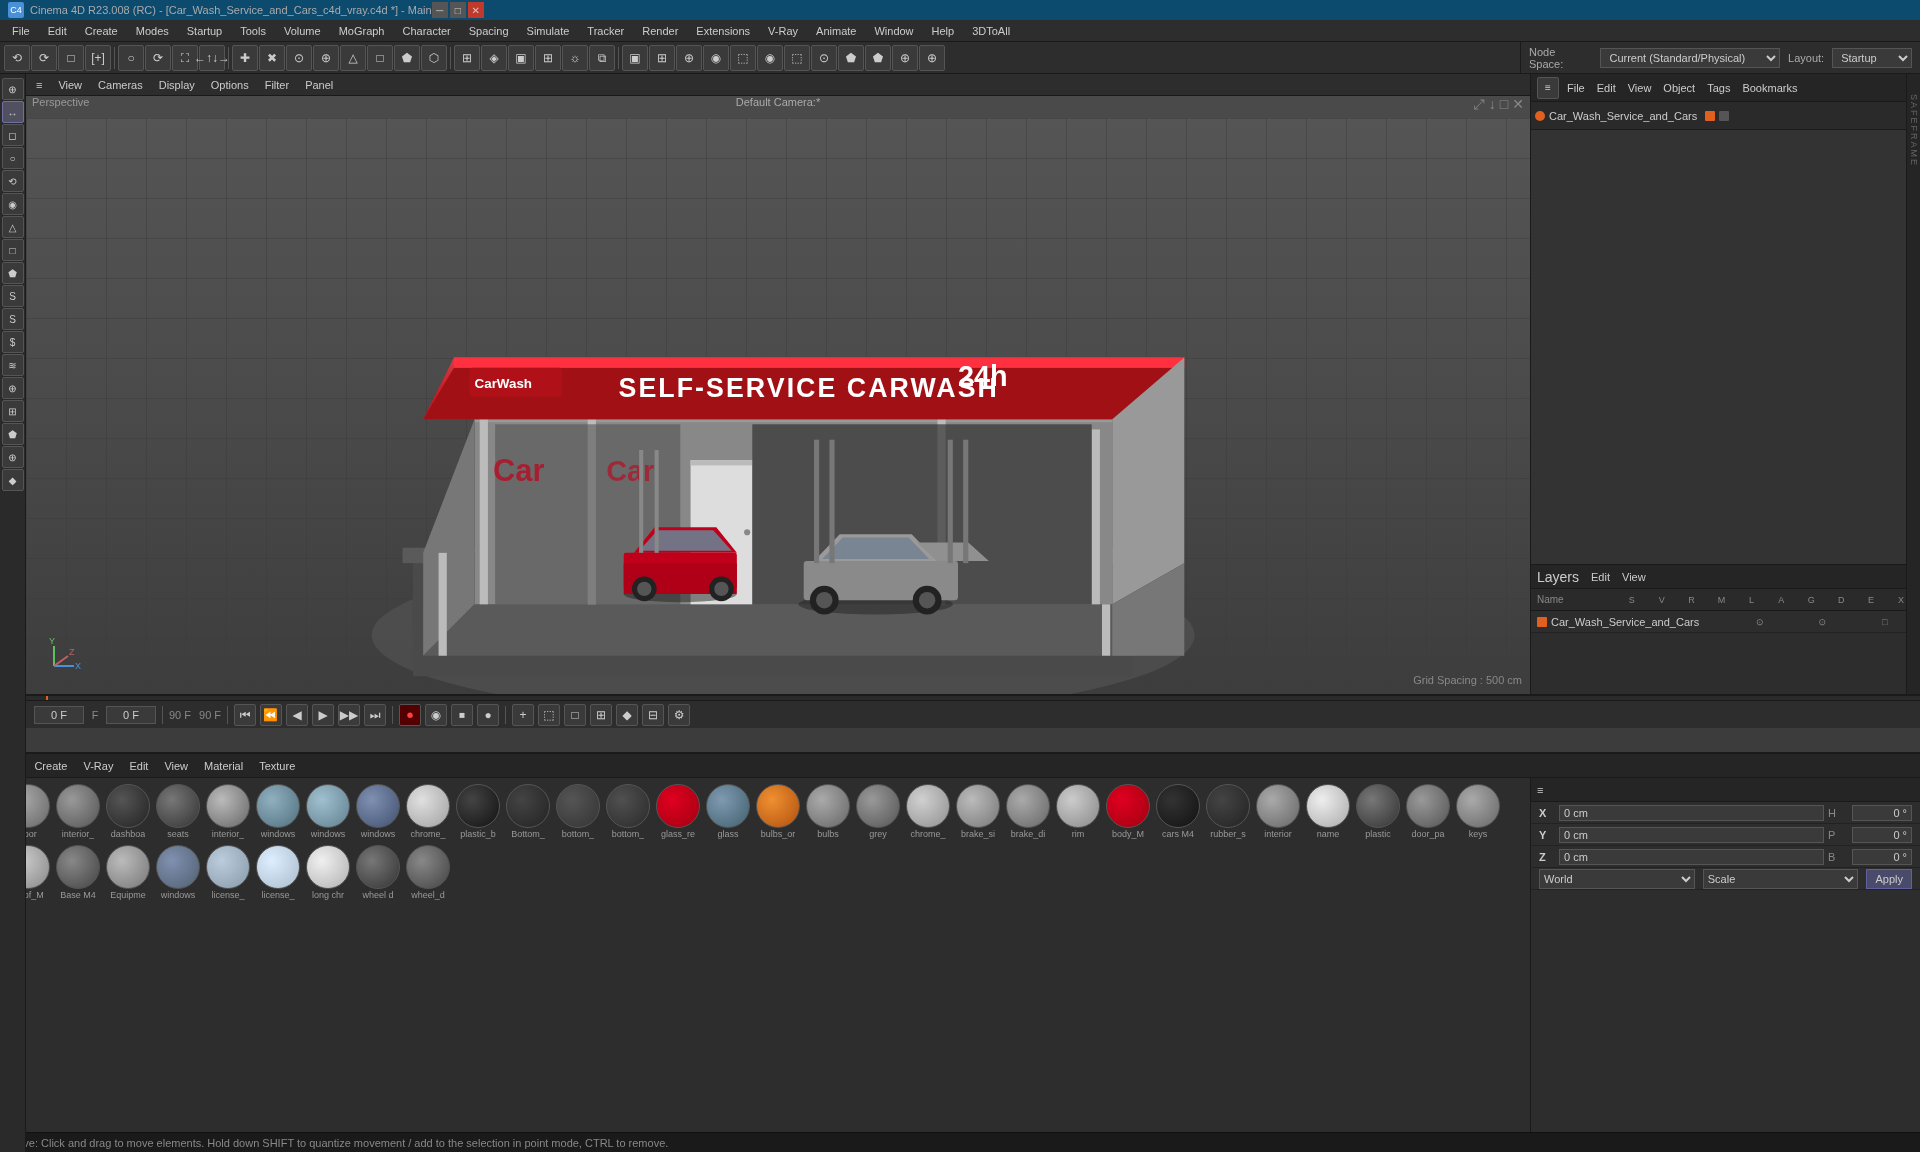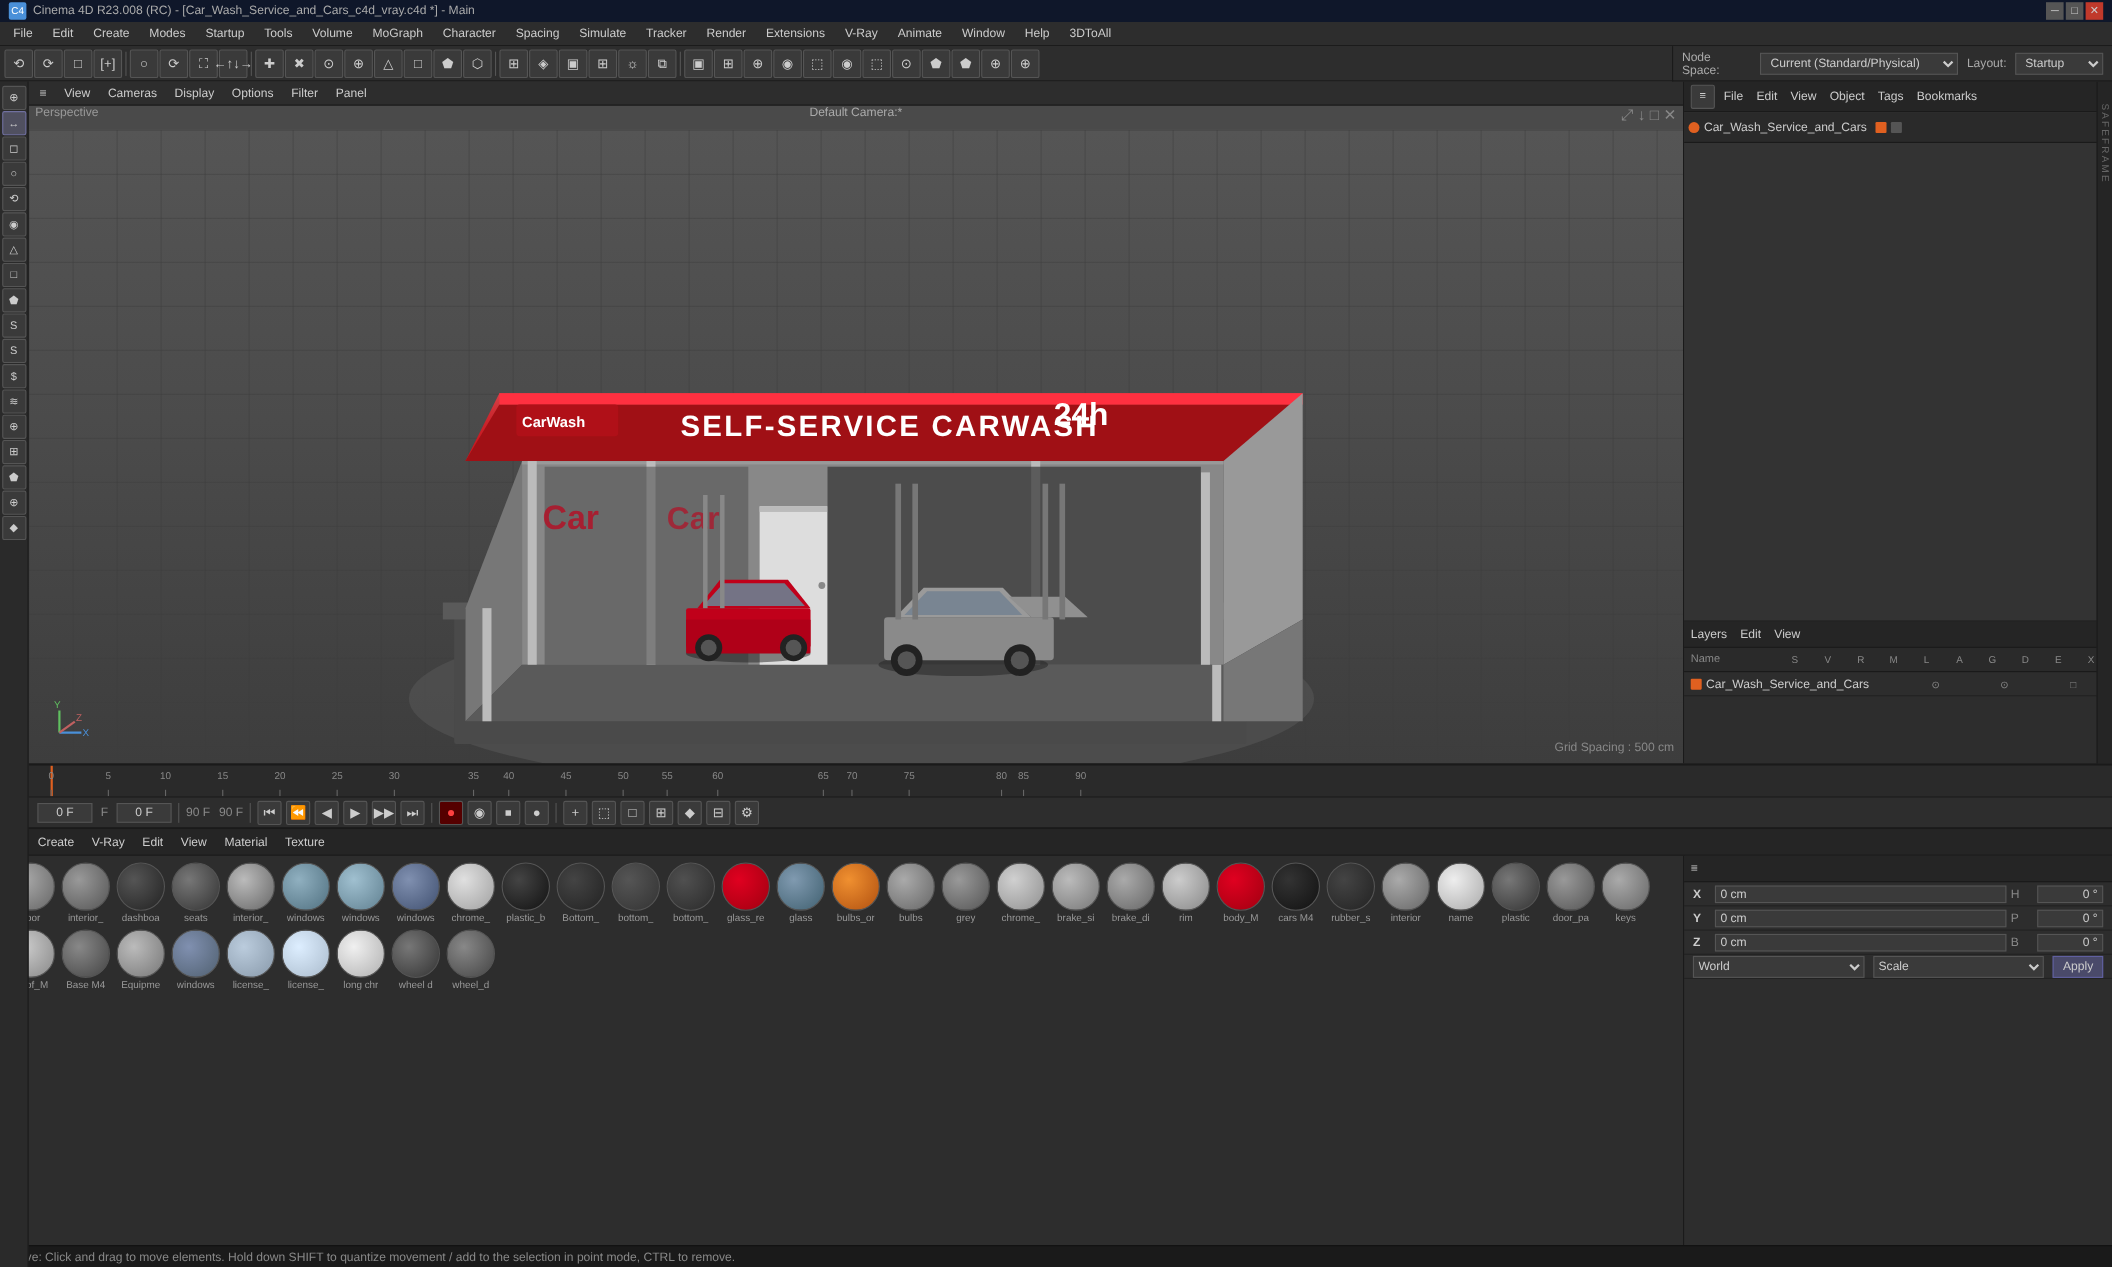--- a/index.html
+++ b/index.html
@@ -12,24 +12,23 @@
       color: #ccc;
       overflow: hidden;
       position: relative;
     }
 
     
     #title-bar {
       position: absolute;
       top: 0; left: 0; right: 0;
       height: 20px;
-      background: #0f172a;
-      display: flex;
-      align-items: center;
-      justify-content: space-between;
+      background: #0c4a6e;
+      display: flex;
+      align-items: center;
       padding: 0 8px;
       z-index: 100;
     }
     #title-bar-left {
       display: flex;
       align-items: center;
       gap: 6px;
     }
     #title-bar-text {
       color: #aaa;
@@ -373,21 +372,21 @@
     .timeline-playhead {
       position: absolute;
       left: 20px; top: 0; bottom: 0;
       width: 2px;
       background: #e06020;
     }
 
     
     #transport-bar {
       position: absolute;
-      top: 724px; left: 26px;
+      top: 700px; left: 26px;
       right: 0;
       height: 28px;
       background: #2d2d2d;
       display: flex;
       align-items: center;
       padding: 12px 8px;
       gap: 4px;
       border-top: 1px solid #1a1a1a;
     }
     .transport-input {
@@ -816,21 +815,21 @@
       <span style="font-size:11px;color:#ccc;">Car_Wash_Service_and_Cars</span>
       <span style="width:10px;height:10px;background:#e06020;border-radius:1px;display:inline-block;margin-left:4px;"></span>
       <span style="width:10px;height:10px;background:#555;border-radius:1px;display:inline-block;"></span>
     </div>
 
     <div style="flex:1;background:#333;"></div>
   </div>
 
   <div id="layers-panel">
     <div id="layers-toolbar">
-      <span style="color:#ccc;font-size:11px;">Layers</span>
+      <span style="color:#ccc;font-size:14px;">Layers</span>
       <span style="margin-left:8px;color:#ccc;font-size:11px;cursor:pointer;">Edit</span>
       <span style="margin-left:8px;color:#ccc;font-size:11px;cursor:pointer;">View</span>
     </div>
     <div id="layers-header">
       <span style="flex:3;font-size:10px;color:#888;">Name</span>
       <span style="flex:1;font-size:9px;color:#888;text-align:center;">S</span>
       <span style="flex:1;font-size:9px;color:#888;text-align:center;">V</span>
       <span style="flex:1;font-size:9px;color:#888;text-align:center;">R</span>
       <span style="flex:1;font-size:9px;color:#888;text-align:center;">M</span>
       <span style="flex:1;font-size:9px;color:#888;text-align:center;">L</span>

